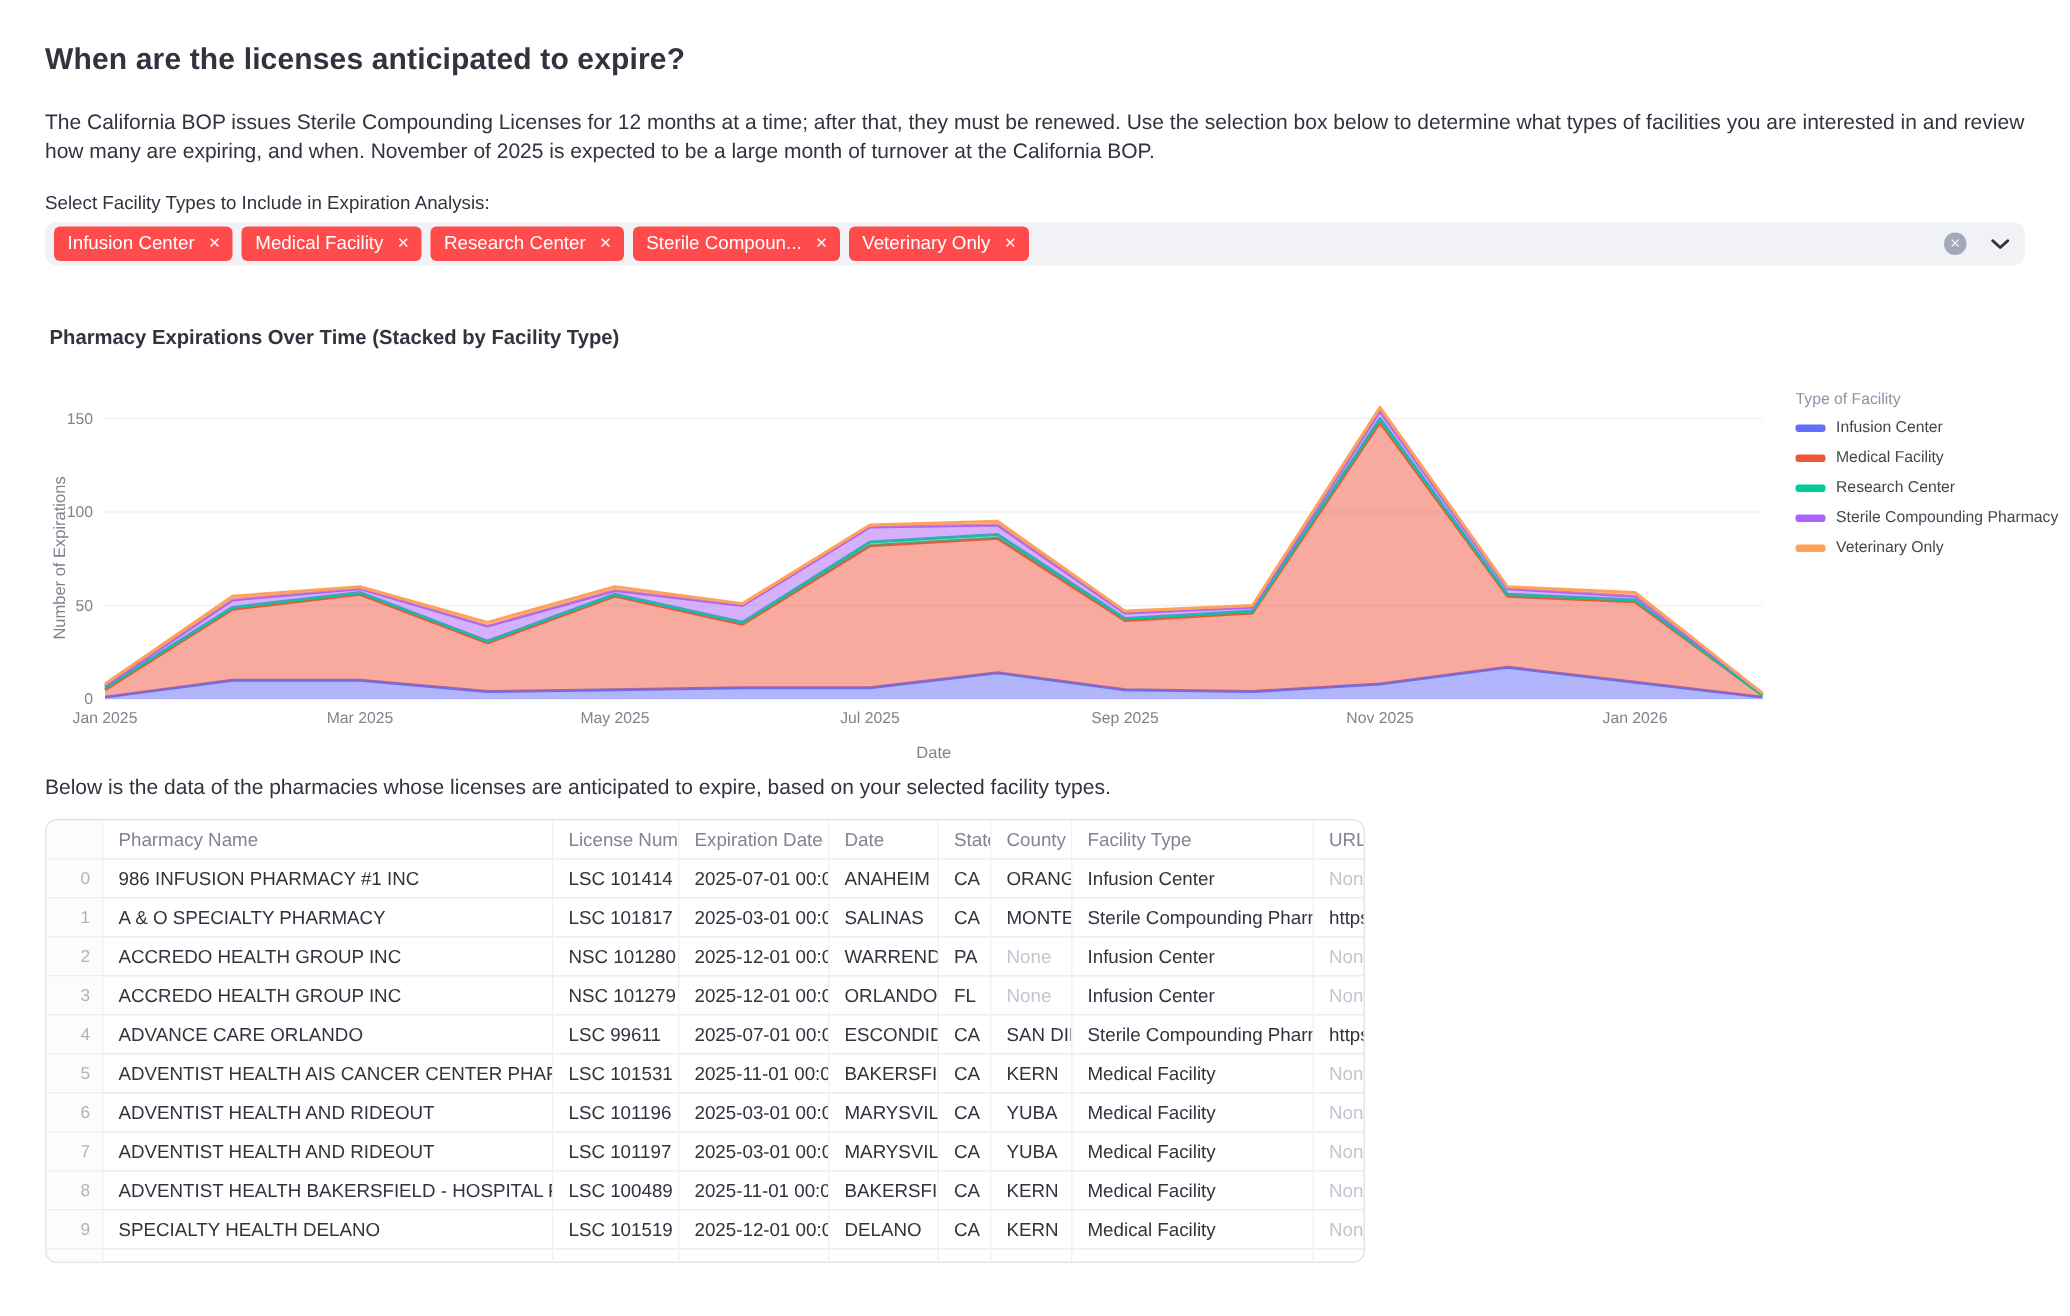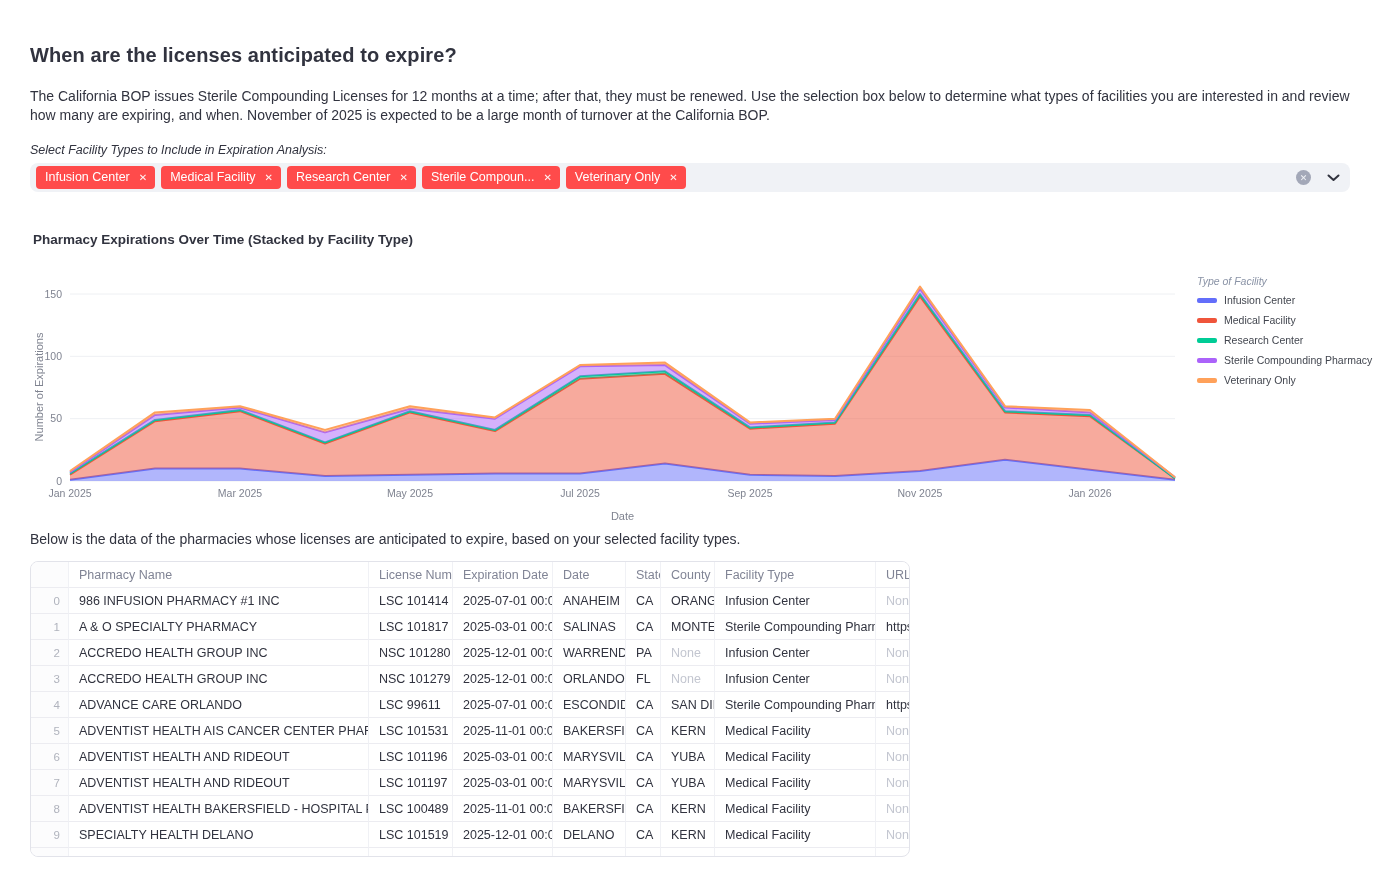--- a/index.html
+++ b/index.html
@@ -4,23 +4,23 @@
 <style>
   * { box-sizing: border-box; margin: 0; padding: 0; }
   html,body { background:#ffffff; }
   body {
     width: 1380px; height: 877px;
     font-family: "Liberation Sans", "DejaVu Sans", sans-serif;
     color: #31333F;
     padding: 20px 30px 0 30px;
     overflow: hidden;
   }
-  .page-title { font-size: 20px; font-weight: 700; margin-top: 24px; letter-spacing: .1px; }
+  .page-title { font-size: 20px; font-weight: 700; margin-top: 9px; letter-spacing: .1px; }
   .intro { margin-top: 20px; font-size: 14px; line-height: 19px; max-width: 1322px; }
-  .select-label { margin-top: 18px; font-size: 12.5px; font-style: italic; }
+  .select-label { margin-top: 18px; font-size: 12.5px; }
   .multiselect {
     margin-top: 6px; width: 1320px; min-height: 29px;
     background: #f0f2f6; border-radius: 8px;
     display: flex; align-items: center; padding: 3px 10px 3px 6px; gap: 6px;
   }
   .tag {
     background: #ff4b4b; color: #fff; border-radius: 4px;
     font-size: 12.5px; font-weight: 500; line-height: 1;
     padding: 5px 8px 5px 9px; display: inline-flex; align-items: center; gap: 9px;
     cursor: pointer; white-space: nowrap;
@@ -32,21 +32,21 @@
     color: #f0f2f6; font-size: 9px; display: inline-flex; align-items: center; justify-content: center;
     cursor: pointer;
   }
   .chevron { margin-left: 10px; display: inline-flex; cursor: pointer; }
 
   .chart-section { margin-top: 40px; }
   .chart-title { font-size: 13.5px; font-weight: 700; margin-left: 3px; margin-top: 28px; }
   .chart-body { position: relative; margin-top: 26px; width: 1320px; height: 258px; }
   .chart-svg text { font-family: "Liberation Sans", "DejaVu Sans", sans-serif; }
   .legend { position: absolute; left: 1167px; top: 2px; width: 160px; }
-  .legend-title { font-size: 10.5px; color: #8a93a6; margin-bottom: 7px; font-style: italic; }
+  .legend-title { font-size: 10.5px; color: #8a93a6; margin-bottom: 7px; }
   .legend-item { display: flex; align-items: center; gap: 7px; margin-bottom: 8px; cursor: pointer; }
   .legend-swatch { width: 20px; height: 5px; border-radius: 2px; flex: none; }
   .legend-label { font-size: 10.5px; color: #42464f; white-space: nowrap; }
 
   .below-text { font-size: 14px; }
 
   .df-wrap {
     margin-top: 14px; width: 880px; height: 296px;
     border: 1px solid #e2e3ea; border-radius: 8px; overflow: hidden; background: #fff;
   }

